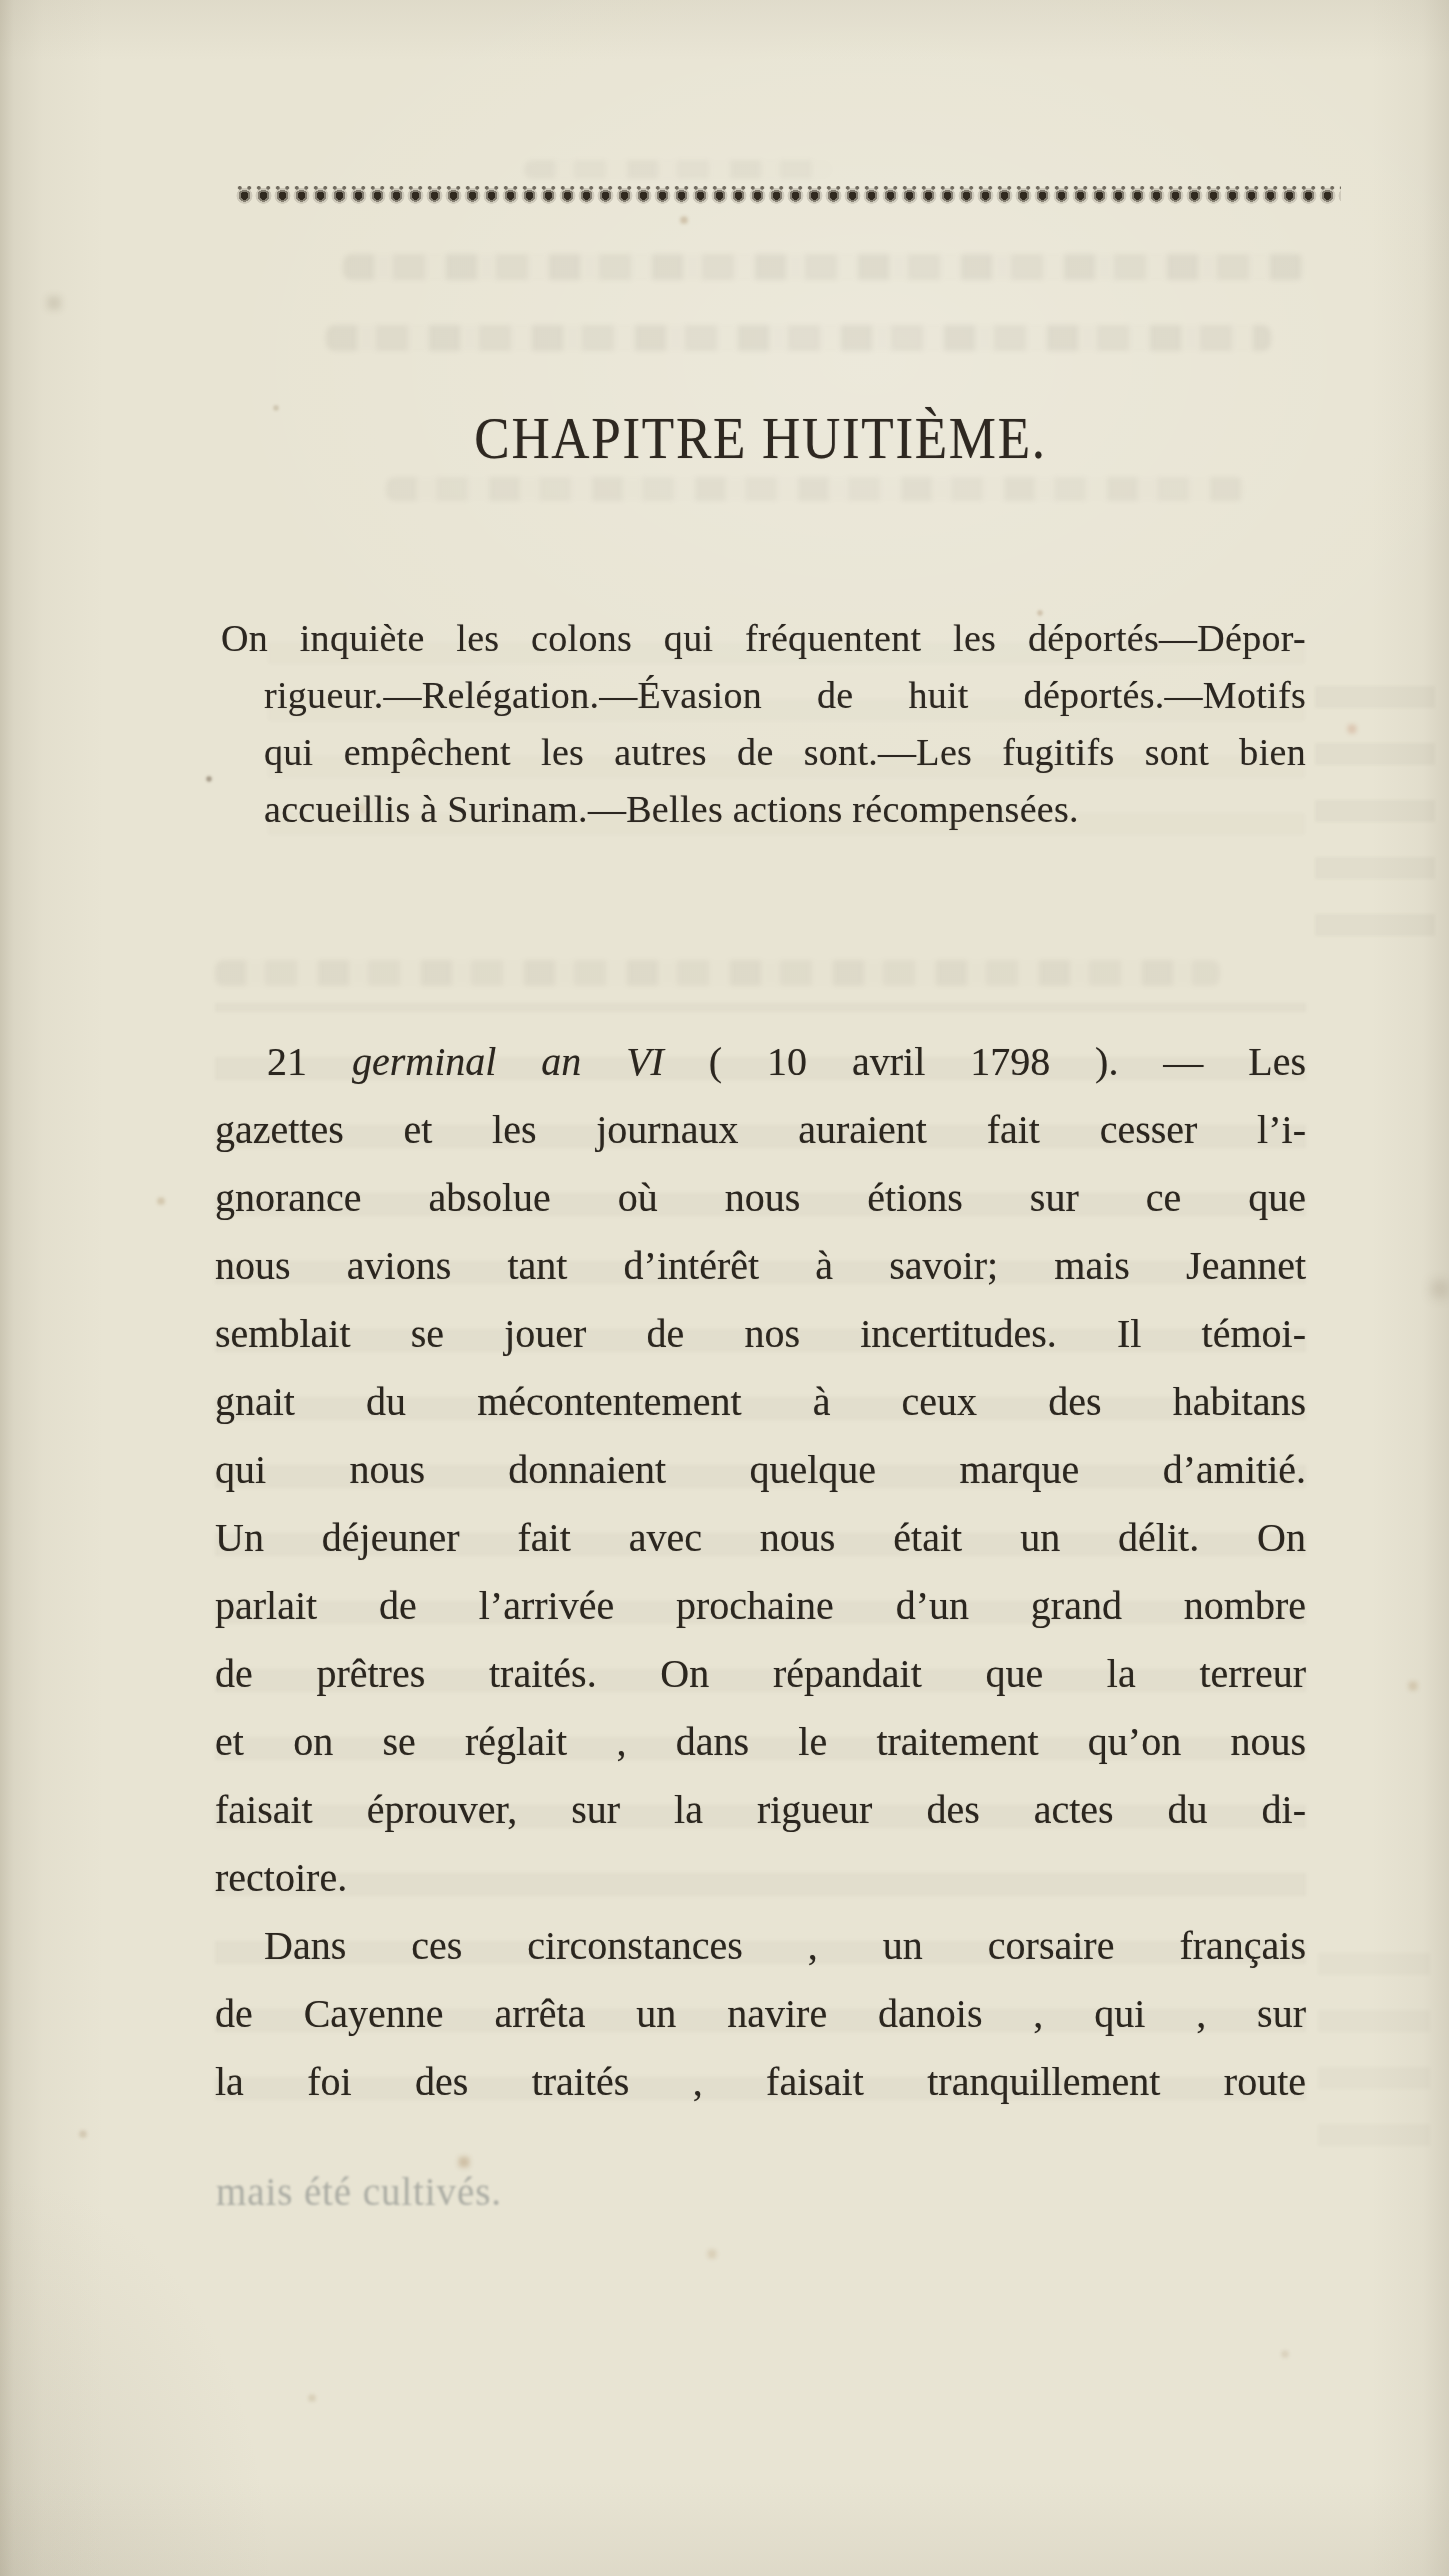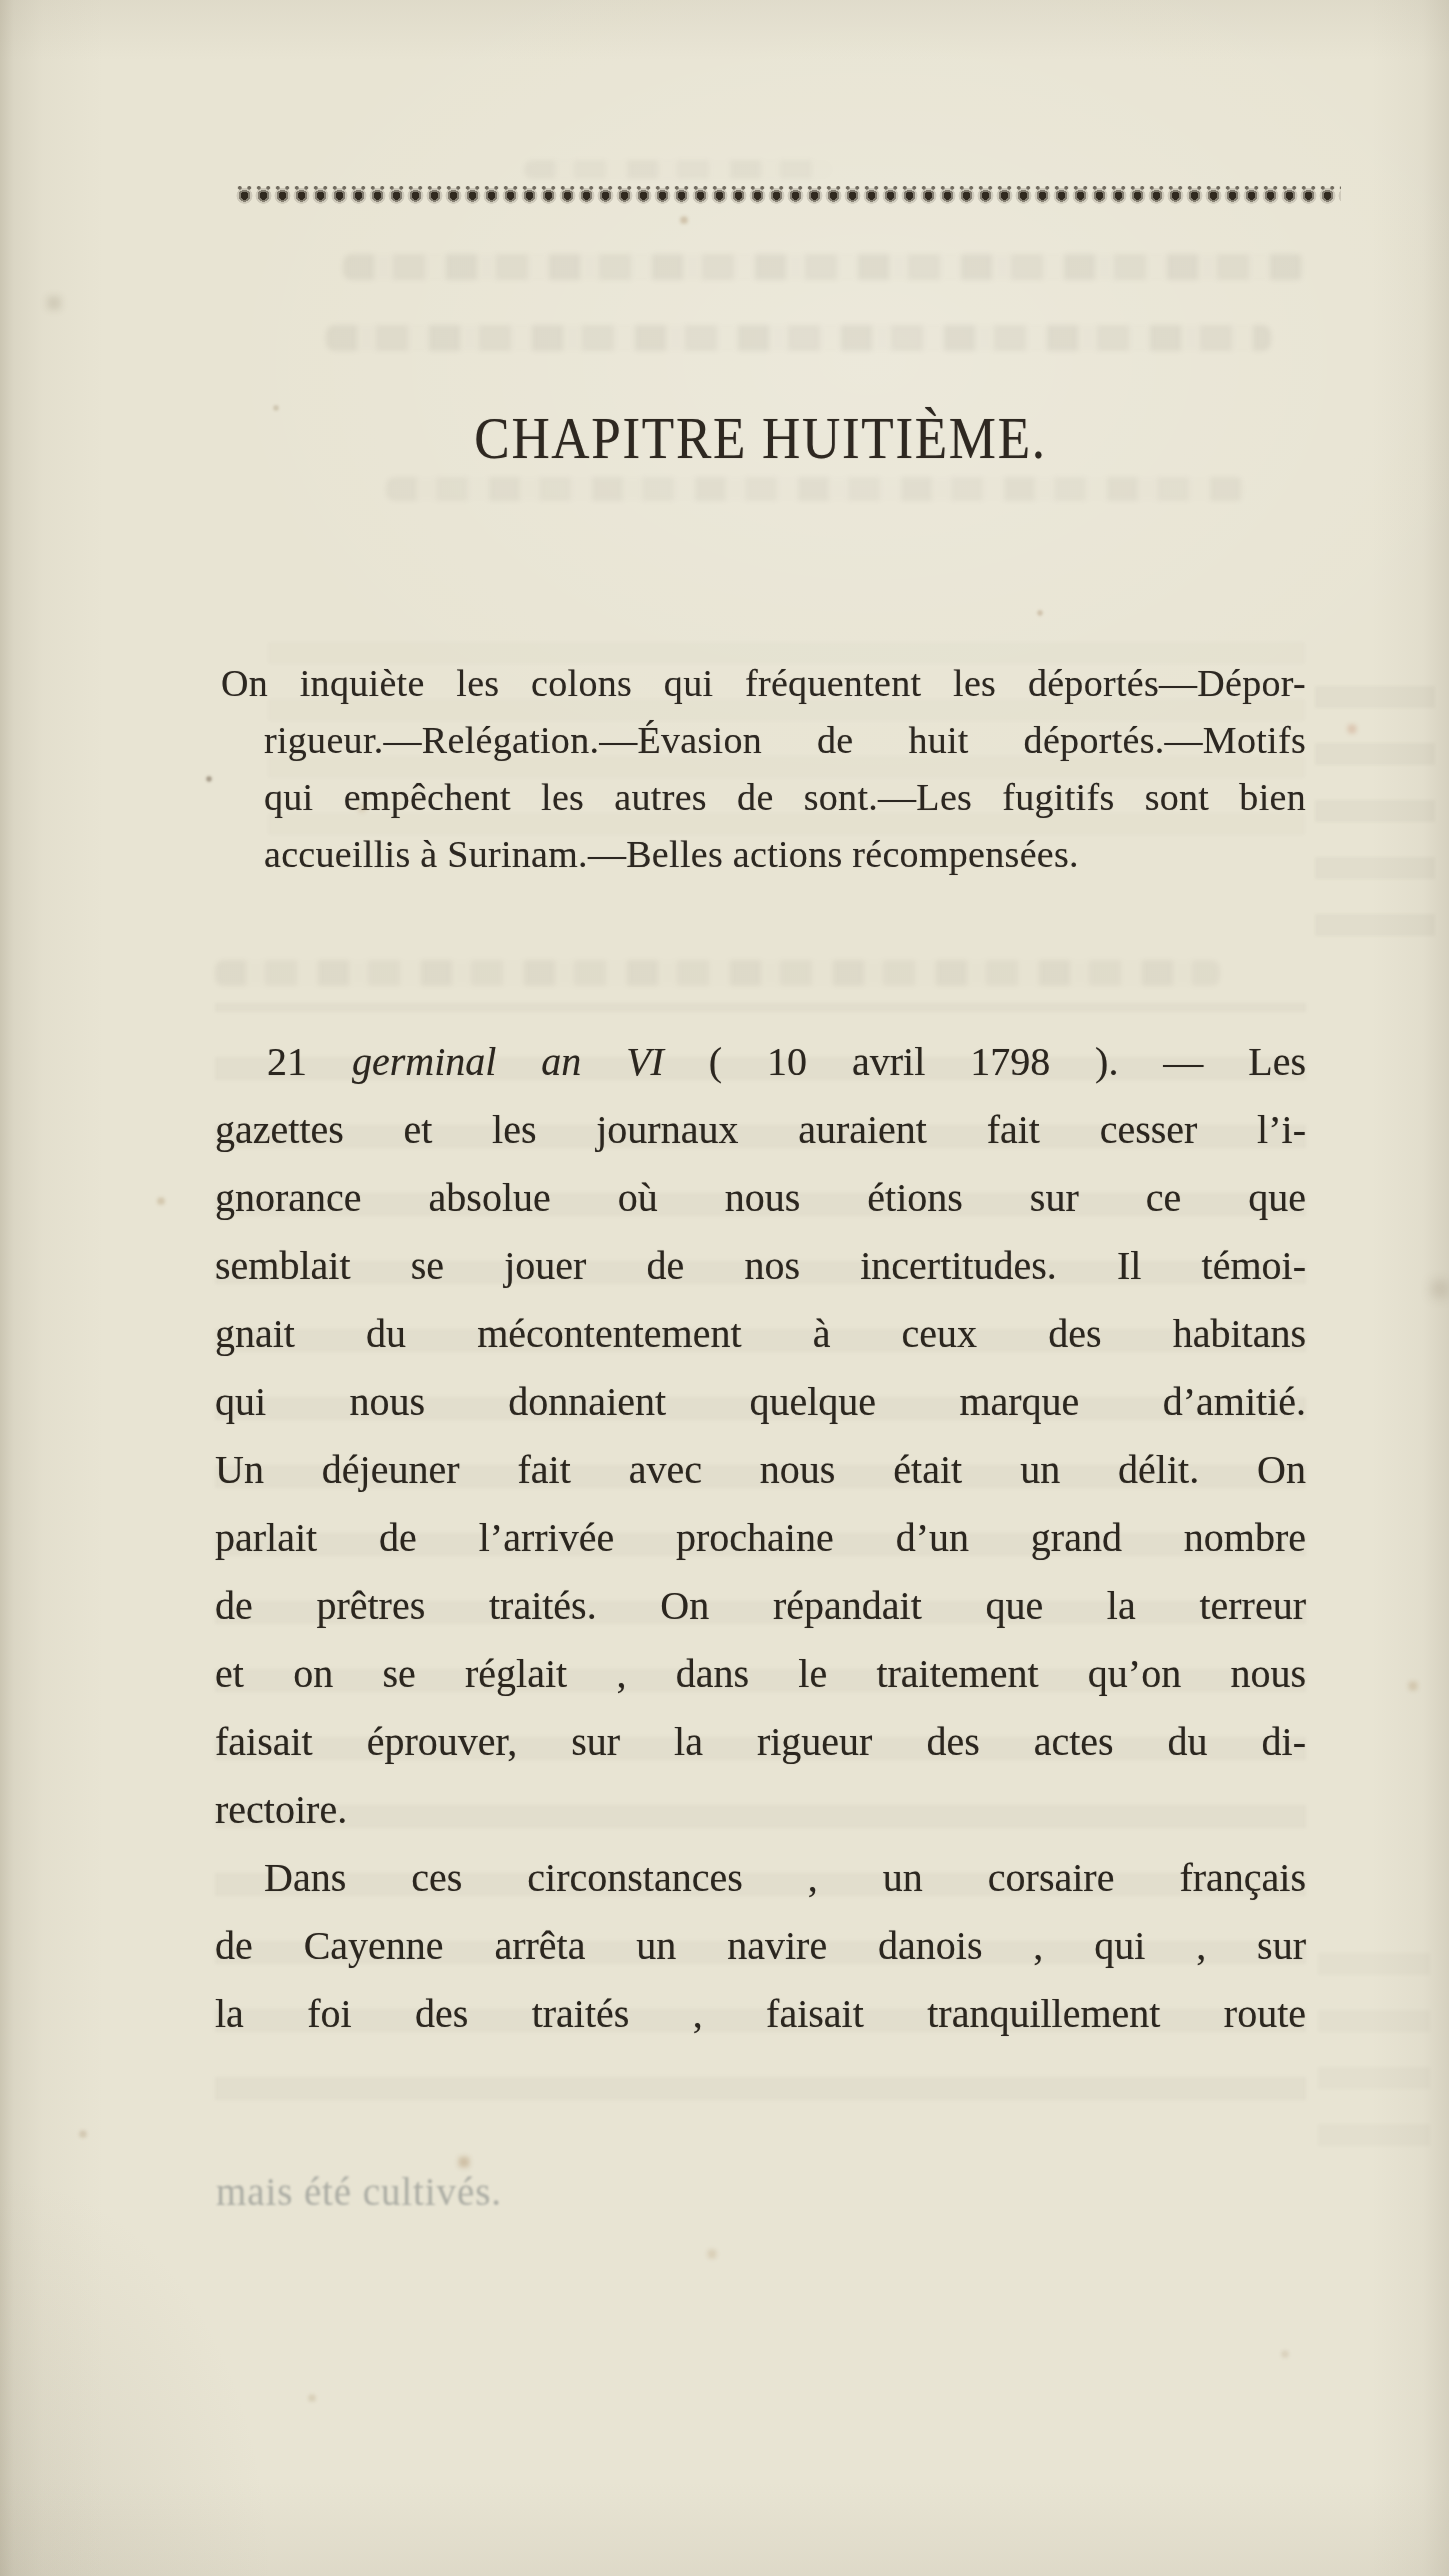--- a/index.html
+++ b/index.html
@@ -79,21 +79,21 @@
     text-shadow: 0 0 0.9px rgba(43,38,31,0.4);
   }
   .line {
     text-align: justify;
     text-align-last: justify;
     white-space: nowrap; 
   }
   .line.last {
     text-align-last: left;
   }
-  .line.hang { text-indent: -43px; margin-top: 45px; }
+  .line.hang { text-indent: -43px; }
   .line.indent1 { text-indent: 52px; }
   .line.indent2 { text-indent: 49px; }
   .italic { font-style: italic; }
 
   
   .ghost-line {
     position: absolute;
     left: 216px;
     top: 2169px;
     font-size: 39px;
@@ -182,20 +182,21 @@
     <div class="line">rigueur.—Relégation.—Évasion de huit déportés.—Motifs</div>
     <div class="line">qui empêchent les autres de sont.—Les fugitifs sont bien</div>
     <div class="line last">accueillis à Surinam.—Belles actions récompensées.</div>
   </section>
 
   <section class="body-text">
     <div>
       <div class="line indent1"><span>21 </span><span class="italic">germinal an VI</span><span> ( 10 avril 1798 ). — Les</span></div>
       <div class="line">gazettes et les journaux auraient fait cesser l’i-</div>
       <div class="line">gnorance absolue où nous étions sur ce que</div>
+      <div class="line">nous avions tant d’intérêt à savoir; mais Jeannet</div>
       <div class="line">semblait se jouer de nos incertitudes. Il témoi-</div>
       <div class="line">gnait du mécontentement à ceux des habitans</div>
       <div class="line">qui nous donnaient quelque marque d’amitié.</div>
       <div class="line">Un déjeuner fait avec nous était un délit. On</div>
       <div class="line">parlait de l’arrivée prochaine d’un grand nombre</div>
       <div class="line">de prêtres traités. On répandait que la terreur</div>
       <div class="line">et on se réglait , dans le traitement qu’on nous</div>
       <div class="line">faisait éprouver, sur la rigueur des actes du di-</div>
       <div class="line last">rectoire.</div>
     </div>

